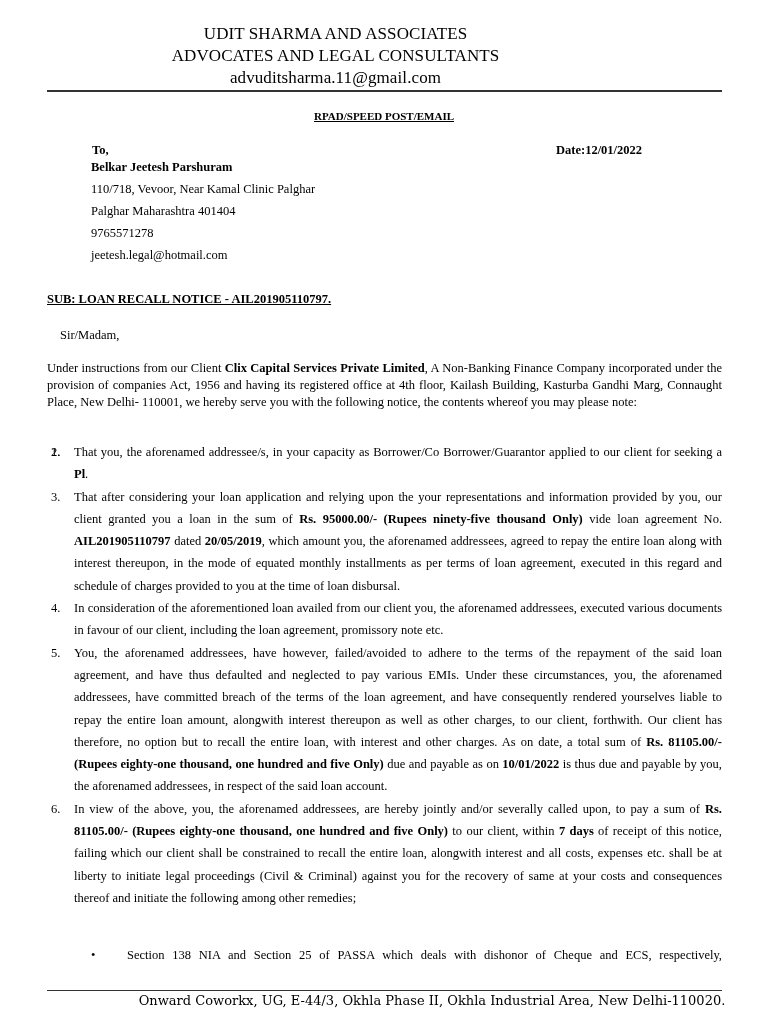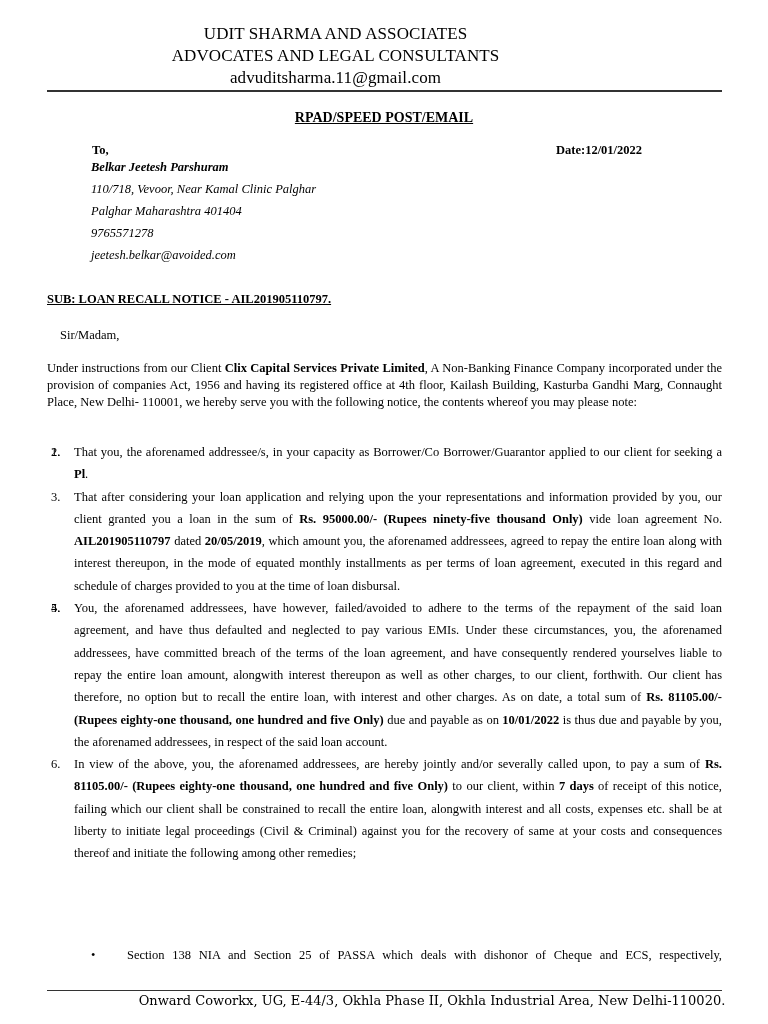--- a/index.html
+++ b/index.html
@@ -7,24 +7,24 @@
     width: 768px; height: 1024px; overflow: hidden; position: relative;
     font-family: "Liberation Serif", serif; color: #000;
   }
   .hdr { position: absolute; left: 0; width: 671px; text-align: center; font-size: 17px; letter-spacing: 0.1px; }
   .hdr1 { top: 24px; }
   .hdr2 { top: 46px; }
   .hdr3 { top: 68px; }
   .rule { position: absolute; left: 47px; width: 675px; height: 0; border-top: 2px solid #333; }
   .rule-top { top: 90px; }
   .rule-bottom { top: 990px; border-top: 1.5px solid #333; }
-  .mode { position: absolute; top: 110px; left: 0; width: 768px; text-align: center; font-weight: bold; font-size: 14px; text-decoration: underline; }
+  .mode { position: absolute; top: 110px; left: 0; width: 768px; text-align: center; font-weight: bold; font-size: 11px; text-decoration: underline; }
   .to { position: absolute; top: 143px; left: 92px; font-size: 12.5px; font-weight: bold; }
   .date { position: absolute; top: 143px; left: 556px; font-size: 12.5px; font-weight: bold; text-align: center; }
-  .addr { position: absolute; left: 91px; font-size: 12.5px; font-style: italic; }
+  .addr { position: absolute; left: 91px; font-size: 12.5px; }
   .addr.name { top: 160px; font-weight: bold; }
   .addr.l1 { top: 182px; }
   .addr.l2 { top: 204px; }
   .addr.l3 { top: 226px; text-align: right; }
   .addr.l4 { top: 248px; }
   .sub { position: absolute; top: 292px; left: 47px; font-size: 12.5px; font-weight: bold; text-decoration: underline; }
   .salute { position: absolute; top: 328px; left: 60px; font-size: 12.5px; }
   .intro { position: absolute; top: 360px; left: 47px; width: 675px; font-size: 12.5px; line-height: 17px; text-align: justify; }
   ol.points { position: absolute; top: 441px; left: 47px; width: 675px; margin: 0; padding: 0; list-style: none; font-size: 12.5px; line-height: 22.3px; }
   ol.points li { position: relative; padding-left: 27px; text-align: justify; margin: 0; }
@@ -44,41 +44,42 @@
 <div class="rule rule-top"></div>
 
 <div class="mode">RPAD/SPEED POST/EMAIL</div>
 
 <div class="to">To,</div>
 <div class="date">Date:12/01/2022</div>
 <div class="addr name">Belkar Jeetesh Parshuram</div>
 <div class="addr l1">110/718, Vevoor, Near Kamal Clinic Palghar</div>
 <div class="addr l2">Palghar Maharashtra 401404</div>
 <div class="addr l3">9765571278</div>
-<div class="addr l4">jeetesh.belkar@avoided.com</div>
+<div class="addr l4">jeetesh.legal@hotmail.com</div>
 
 <div class="sub">SUB: LOAN RECALL NOTICE - AIL201905110797.</div>
 <div class="salute">Sir/Madam,</div>
 
 <div class="intro"><span>Under instructions from our Client </span><b>Clix Capital Services Private Limited</b><span>, A Non-Banking Finance Company incorporated under the provision of companies Act, 1956 and having its registered office at 4th floor, Kailash Building, Kasturba Gandhi Marg, Connaught Place, New Delhi- 110001, we hereby serve you with the following notice, the contents whereof you may please note:</span></div>
 
 <ol class="points">
   <li>
     <span class="num">1.</span>
   </li>
   <li>
     <span class="num">2.</span>
     <span>That you, the aforenamed addressee/s, in your capacity as Borrower/Co Borrower/Guarantor applied to our client for seeking a </span><b>Pl</b><span>.</span>
   </li>
   <li>
     <span class="num">3.</span>
     <span>That after considering your loan application and relying upon the your representations and information provided by you, our client granted you a loan in the sum of </span><b>Rs. 95000.00/- (Rupees ninety-five thousand Only)</b><span> vide loan agreement No. </span><b>AIL201905110797</b><span> dated </span><b>20/05/2019</b><span>, which amount you, the aforenamed addressees, agreed to repay the entire loan along with interest thereupon, in the mode of equated monthly installments as per terms of loan agreement, executed in this regard and schedule of charges provided to you at the time of loan disbursal.</span>
   </li>
   <li>
     <span class="num">4.</span>
+    <span>In consideration of the aforementioned loan availed from our client you, the aforenamed addressees, executed various documents in favour of our client, including the loan agreement, promissory note etc.</span>
   </li>
   <li>
     <span class="num">5.</span>
     <span>You, the aforenamed addressees, have however, failed/avoided to adhere to the terms of the repayment of the said loan agreement, and have thus defaulted and neglected to pay various EMIs. Under these circumstances, you, the aforenamed addressees, have committed breach of the terms of the loan agreement, and have consequently rendered yourselves liable to repay the entire loan amount, alongwith interest thereupon as well as other charges, to our client, forthwith.  Our client has therefore, no option but to recall the entire loan, with interest and other charges. As on date, a total sum of </span><b>Rs. 81105.00/- (Rupees eighty-one thousand, one hundred and five Only)</b><span> due and payable as on </span><b>10/01/2022</b><span> is thus due and payable by you, the aforenamed addressees, in respect of the said loan account.</span>
   </li>
   <li>
     <span class="num">6.</span>
     <span>In view of the above, you, the aforenamed addressees, are hereby jointly and/or severally called upon, to pay a sum of </span><b>Rs. 81105.00/- (Rupees eighty-one thousand, one hundred and five Only)</b><span> to our client, within </span><b>7 days</b><span> of receipt of this notice, failing which our client shall be constrained to recall the entire loan, alongwith interest and all costs, expenses etc. shall be at liberty to initiate legal proceedings (Civil &amp; Criminal) against you for the recovery of same at your costs and consequences thereof and initiate the following among other remedies;</span>
   </li>
 </ol>

